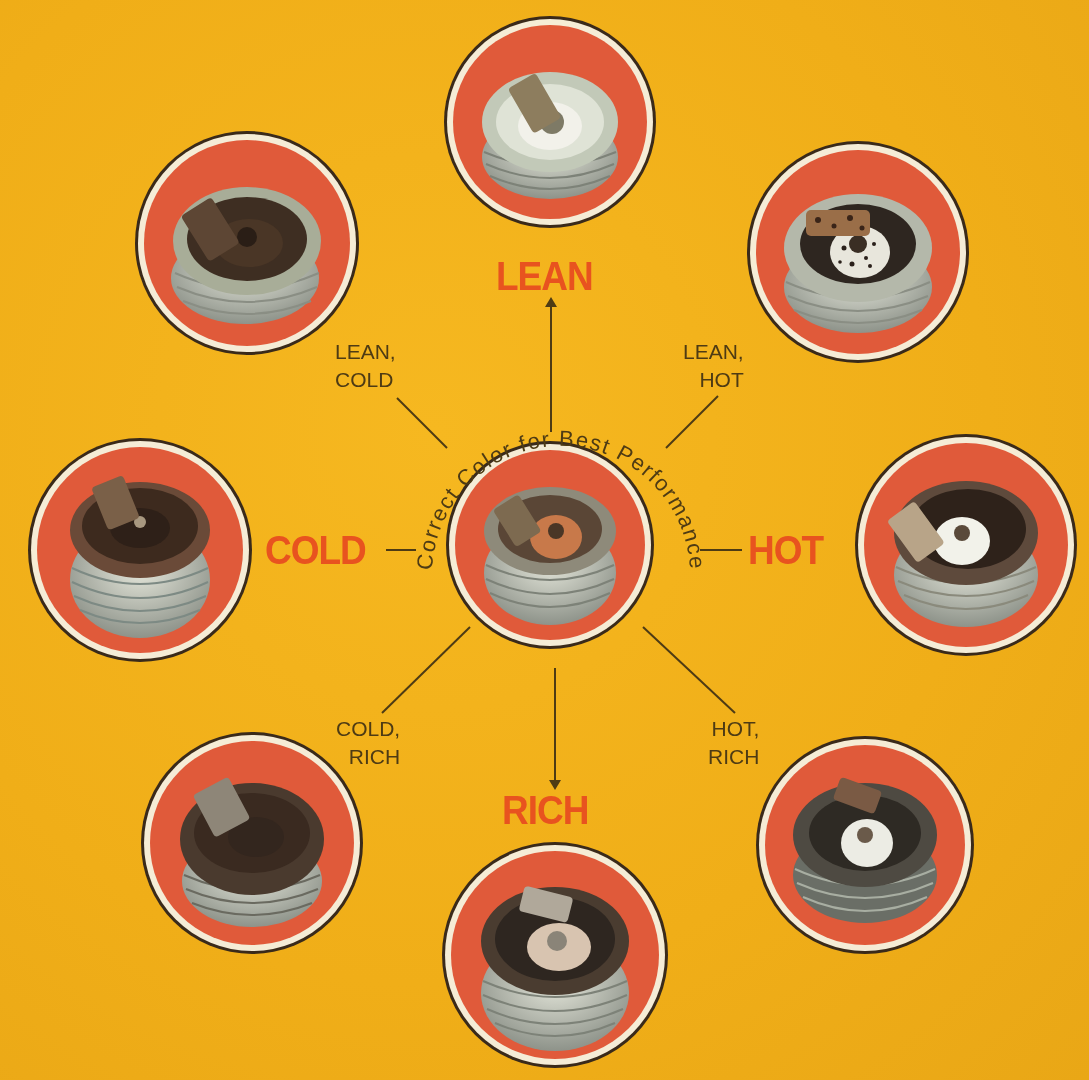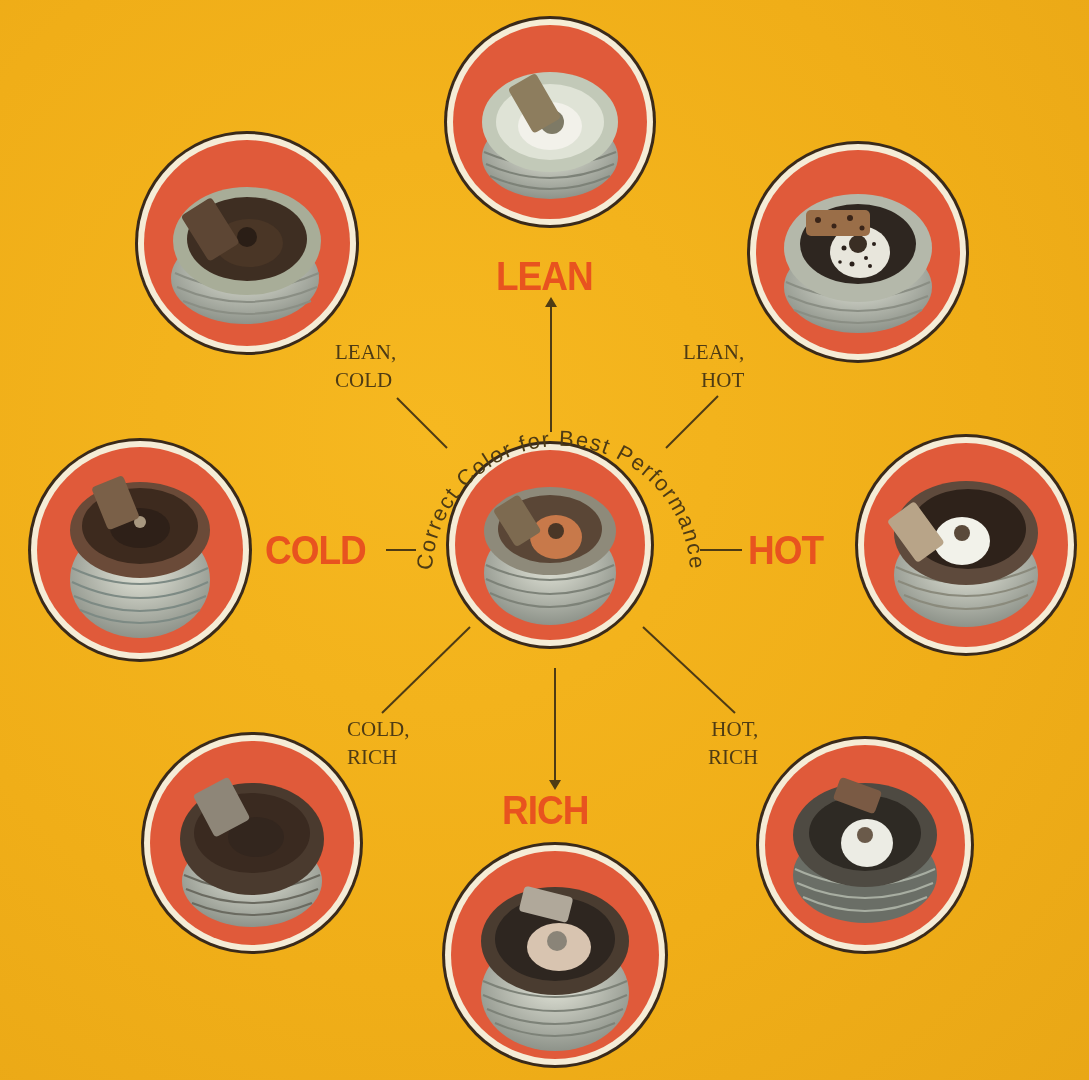--- a/index.html
+++ b/index.html
@@ -1,21 +1,21 @@
 <!DOCTYPE html>
 <html><head>
 <meta charset="utf-8">
 <style>
   html,body{margin:0;padding:0;}
   body{width:1089px;height:1080px;overflow:hidden;background:#f1b21c;position:relative;font-family:"Liberation Sans",sans-serif;}
   #stage{position:absolute;left:0;top:0;width:1089px;height:1080px;
     background:radial-gradient(circle at 40% 40%, #f6b820 0%, #f0ae18 60%, #e9a716 100%);}
   svg#diagram{position:absolute;left:0;top:0;width:1089px;height:1080px;}
   .big-label{position:absolute;font-family:"Liberation Sans",sans-serif;font-weight:bold;color:#e8531f;font-size:37px;letter-spacing:-1px;line-height:1;white-space:nowrap;transform:scaleY(1.08);}
-  .small-label{position:absolute;font-family:Liberation Serif, serif;color:#4e3b14;font-size:21px;line-height:28px;white-space:pre;}
+  .small-label{position:absolute;font-family:Liberation Sans, sans-serif;color:#4e3b14;font-size:21px;line-height:28px;white-space:pre;}
   .small-label.right{text-align:right;}
 </style>
 </head>
 <body>
 
 <div id="stage">
 <svg id="diagram" viewBox="0 0 1089 1080" xmlns="http://www.w3.org/2000/svg">
   <defs>
     <marker id="arrowhead" markerWidth="10" markerHeight="12" refX="5" refY="6" orient="auto-start-reverse" markerUnits="userSpaceOnUse">
       <path d="M0,0 L10,6 L0,12 Z" fill="#4e3b14"></path>
@@ -221,17 +221,17 @@
 
 <div class="big-label" style="left:496px;top:258px;">LEAN</div>
 <div class="big-label" style="left:265px;top:532px;">COLD</div>
 <div class="big-label" style="left:748px;top:532px;">HOT</div>
 <div class="big-label" style="left:502px;top:792px;">RICH</div>
 
 <div class="small-label" style="left:335px;top:338px;">LEAN,
 COLD</div>
 <div class="small-label right" style="left:683px;top:338px;">LEAN,
 HOT</div>
-<div class="small-label" style="left:347px;top:715px;">COLD,
+<div class="small-label" style="left:336px;top:715px;text-align:right;">COLD,
 RICH</div>
 <div class="small-label right" style="left:708px;top:715px;">HOT,
 RICH</div>
 </div>
 
 </body></html>

